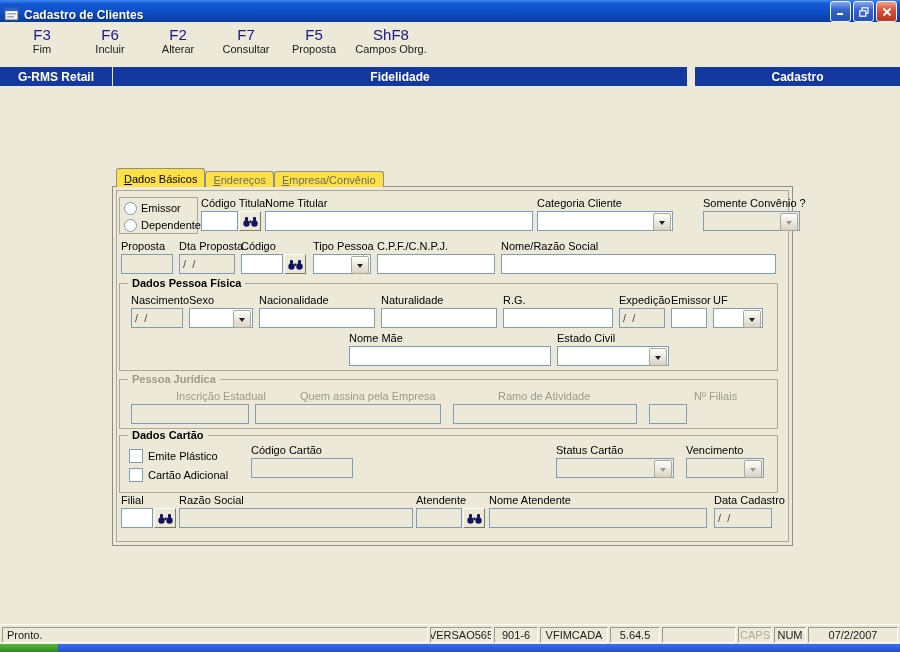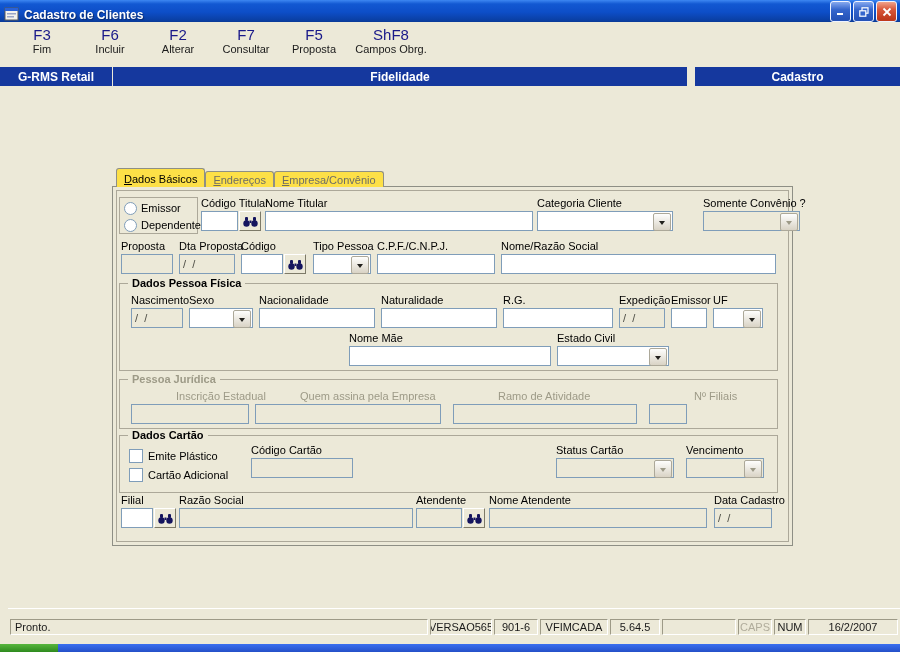--- a/index.html
+++ b/index.html
@@ -77,22 +77,22 @@
   .cbrow{position:absolute;display:flex;align-items:center;cursor:pointer;}
   .cb{width:12px;height:12px;background:#fff;border:1px solid #7f9db9;
     margin-right:5px;flex:0 0 auto;}
   .cbrow span.clbl{font-size:11px;}
   .group{position:absolute;border:1px solid #aca899;}
   .gtitle{position:absolute;top:-7px;left:8px;background:#ece9d8;padding:0 4px;
     font-size:11px;font-weight:bold;line-height:12px;white-space:nowrap;}
   .gtitle.dis{color:#9d9a87;}
 
   
-  .statusbar{height:36px;background:#ece9d8;border-top:1px solid #fff;
-    display:flex;align-items:center;padding:0 2px;box-sizing:border-box;margin-left:8px;}
+  .statusbar{height:20px;background:#ece9d8;border-top:1px solid #fff;
+    display:flex;align-items:center;padding:0 2px;box-sizing:border-box;}
   .sb-panel{height:16px;box-sizing:border-box;border:1px solid;
     border-color:#9d9a87 #fff #fff #9d9a87;font-size:11px;line-height:14px;
     padding:0 4px;margin-right:2px;color:#1a1a1a;display:flex;align-items:center;
     justify-content:center;white-space:nowrap;overflow:hidden;}
   .sb-msg{flex:1;justify-content:flex-start;}
   .sb-dim{color:#b0ac9b;}
 
   
   .taskbar{height:8px;display:flex;}
   .start-sliver{width:58px;background:linear-gradient(#58b63e,#2e8a1e);}
@@ -428,21 +428,21 @@
 
   <div class="statusbar">
     <div class="sb-panel sb-msg">Pronto.</div>
     <div class="sb-panel" style="width:62px">VERSAO565</div>
     <div class="sb-panel" style="width:44px">901-6</div>
     <div class="sb-panel" style="width:68px">VFIMCADA</div>
     <div class="sb-panel" style="width:50px">5.64.5</div>
     <div class="sb-panel" style="width:74px"></div>
     <div class="sb-panel sb-dim" style="width:34px">CAPS</div>
     <div class="sb-panel" style="width:32px">NUM</div>
-    <div class="sb-panel" style="width:90px;margin-right:0">16/2/2007</div>
+    <div class="sb-panel" style="width:90px;margin-right:0">07/2/2007</div>
   </div>
 
   <div class="taskbar">
     <div class="start-sliver"></div>
     <div class="task-rest"></div>
   </div>
 
 </div>
 
 </body></html>

